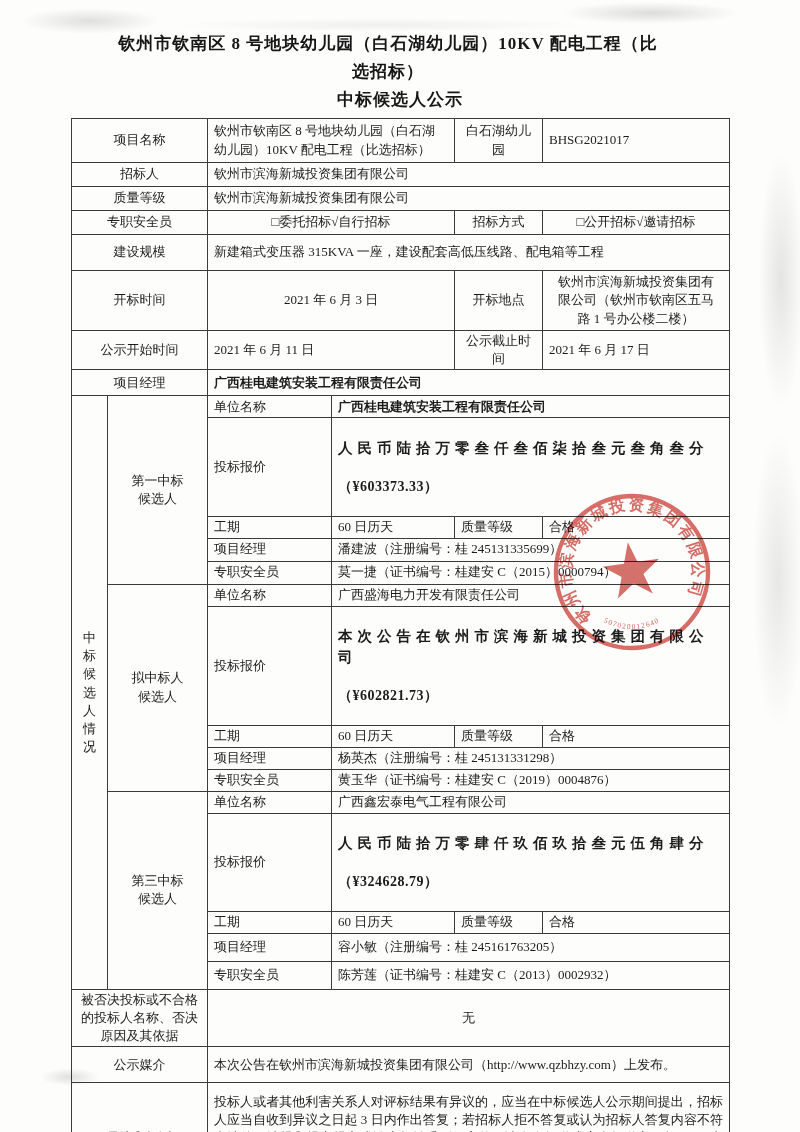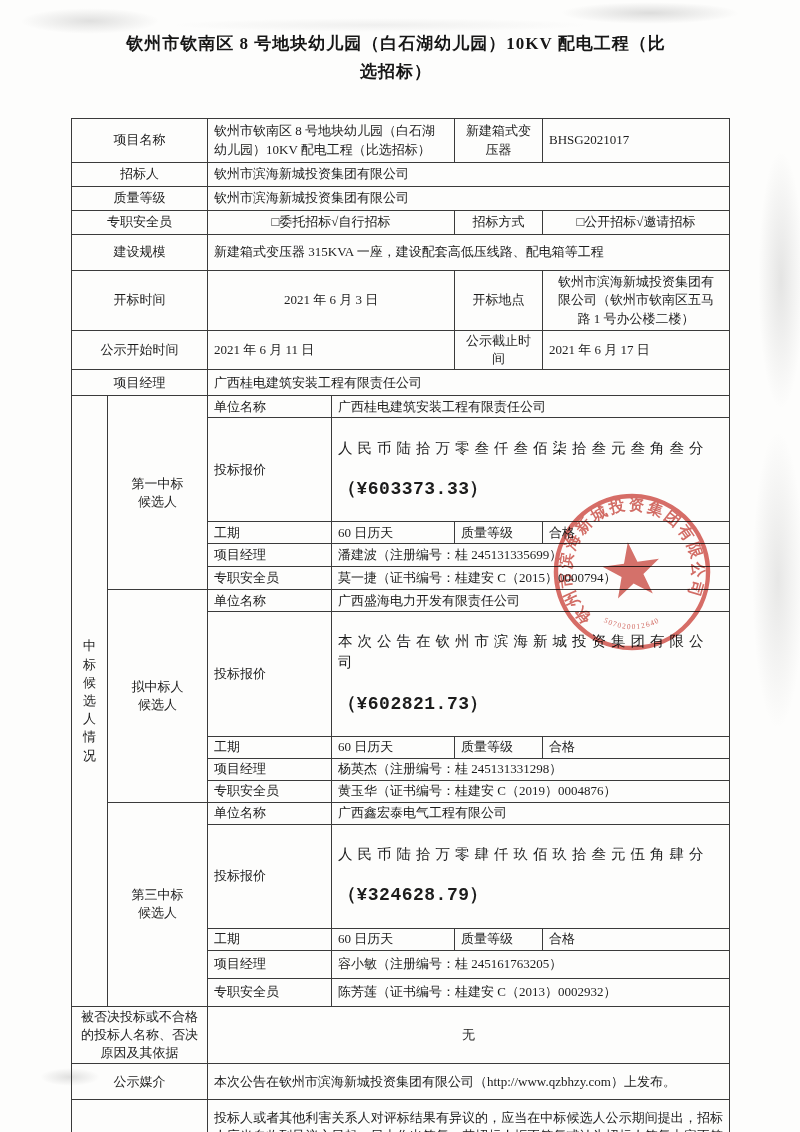--- a/index.html
+++ b/index.html
@@ -15,21 +15,21 @@
   
   .smudge{position:absolute;pointer-events:none;border-radius:50%;}
   .sm1{left:20px;top:8px;width:140px;height:26px;background:radial-gradient(ellipse at center,rgba(90,90,90,.18),rgba(0,0,0,0) 70%);}
   .sm2{left:560px;top:2px;width:180px;height:22px;background:radial-gradient(ellipse at center,rgba(90,90,90,.20),rgba(0,0,0,0) 70%);}
   .sm3{left:758px;top:150px;width:46px;height:260px;background:radial-gradient(ellipse at center,rgba(100,100,100,.16),rgba(0,0,0,0) 70%);}
   .sm4{left:752px;top:430px;width:52px;height:300px;background:radial-gradient(ellipse at center,rgba(100,100,100,.14),rgba(0,0,0,0) 70%);}
   .sm5{left:40px;top:1068px;width:60px;height:18px;background:radial-gradient(ellipse at center,rgba(90,90,90,.18),rgba(0,0,0,0) 70%);}
   .sm6{left:170px;top:18px;width:420px;height:14px;background:radial-gradient(ellipse at center,rgba(120,120,120,.10),rgba(0,0,0,0) 70%);}
 
   .title-block{
-    position:absolute;left:56px;top:30px;width:680px;
+    position:absolute;left:48px;top:30px;width:680px;
     text-align:center;font-weight:bold;font-size:17px;
     line-height:1.65;letter-spacing:1px;white-space:pre-line;color:#161616;
   }
   .subtitle{
     position:absolute;left:60px;top:88px;width:680px;
     text-align:center;font-weight:bold;font-size:17px;letter-spacing:1px;color:#161616;
   }
 
   table.notice{
     position:absolute;left:71px;top:118px;width:658px;
@@ -38,23 +38,23 @@
   table.notice td{
     border:1px solid #3b3b3b;
     font-size:13px;line-height:1.4;
     padding:1px 6px;
     vertical-align:middle;
     white-space:pre-line;
     word-break:break-all;
   }
   td.lab{text-align:center;padding:1px 2px;}
   td.ctr{text-align:center;}
-  .bold15{font-weight:normal;font-size:14.5px;}
-  .price-cn{font-weight:normal;font-size:14.5px;letter-spacing:5px;line-height:1.45;}
-  .price-num{font-weight:bold;font-size:18px;letter-spacing:.5px;line-height:1.4;font-family:Liberation Mono, monospace;}
+  .bold15{font-weight:bold;font-size:14.5px;}
+  .price-cn{font-weight:bold;font-size:14.5px;letter-spacing:5px;line-height:1.45;}
+  .price-num{font-weight:bold;font-size:14px;letter-spacing:.5px;line-height:1.4;}
   td.small-pad{padding:1px 4px;}
 
   .seal{
     position:absolute;left:546px;top:486px;width:172px;height:172px;
     opacity:.8;mix-blend-mode:multiply;
     transform:rotate(-8deg);
     pointer-events:none;
   }
   .seal text{font-family:"Liberation Serif","DejaVu Serif",serif;}
 </style>
@@ -64,37 +64,38 @@
 <div class="page">
   <div class="smudge sm1"></div>
   <div class="smudge sm2"></div>
   <div class="smudge sm3"></div>
   <div class="smudge sm4"></div>
   <div class="smudge sm5"></div>
   <div class="smudge sm6"></div>
 
   <div class="title-block">钦州市钦南区 8 号地块幼儿园（白石湖幼儿园）10KV 配电工程（比
 选招标）</div>
+  <div class="subtitle">中标候选人公示</div>
 
   <table class="notice">
     <colgroup>
       <col style="width:36px">
         <col style="width:100px">
         <col style="width:124px">
       <col style="width:123px">
         <col style="width:88px">
         <col style="width:187px">
     </colgroup>
 
     <tbody>
         <tr style="height:44px">
       <td colspan="2" class="lab">项目名称</td>
       <td colspan="2">钦州市钦南区 8 号地块幼儿园（白石湖
 幼儿园）10KV 配电工程（比选招标）</td>
-      <td class="lab small-pad">新建箱式变压器</td>
+      <td class="lab small-pad">白石湖幼儿园</td>
       <td>BHSG2021017</td>
     </tr>
 
     <tr style="height:24px">
       <td colspan="2" class="lab">招标人</td>
       <td colspan="4">钦州市滨海新城投资集团有限公司</td>
     </tr>
 
     <tr style="height:24px">
       <td colspan="2" class="lab">质量等级</td>

